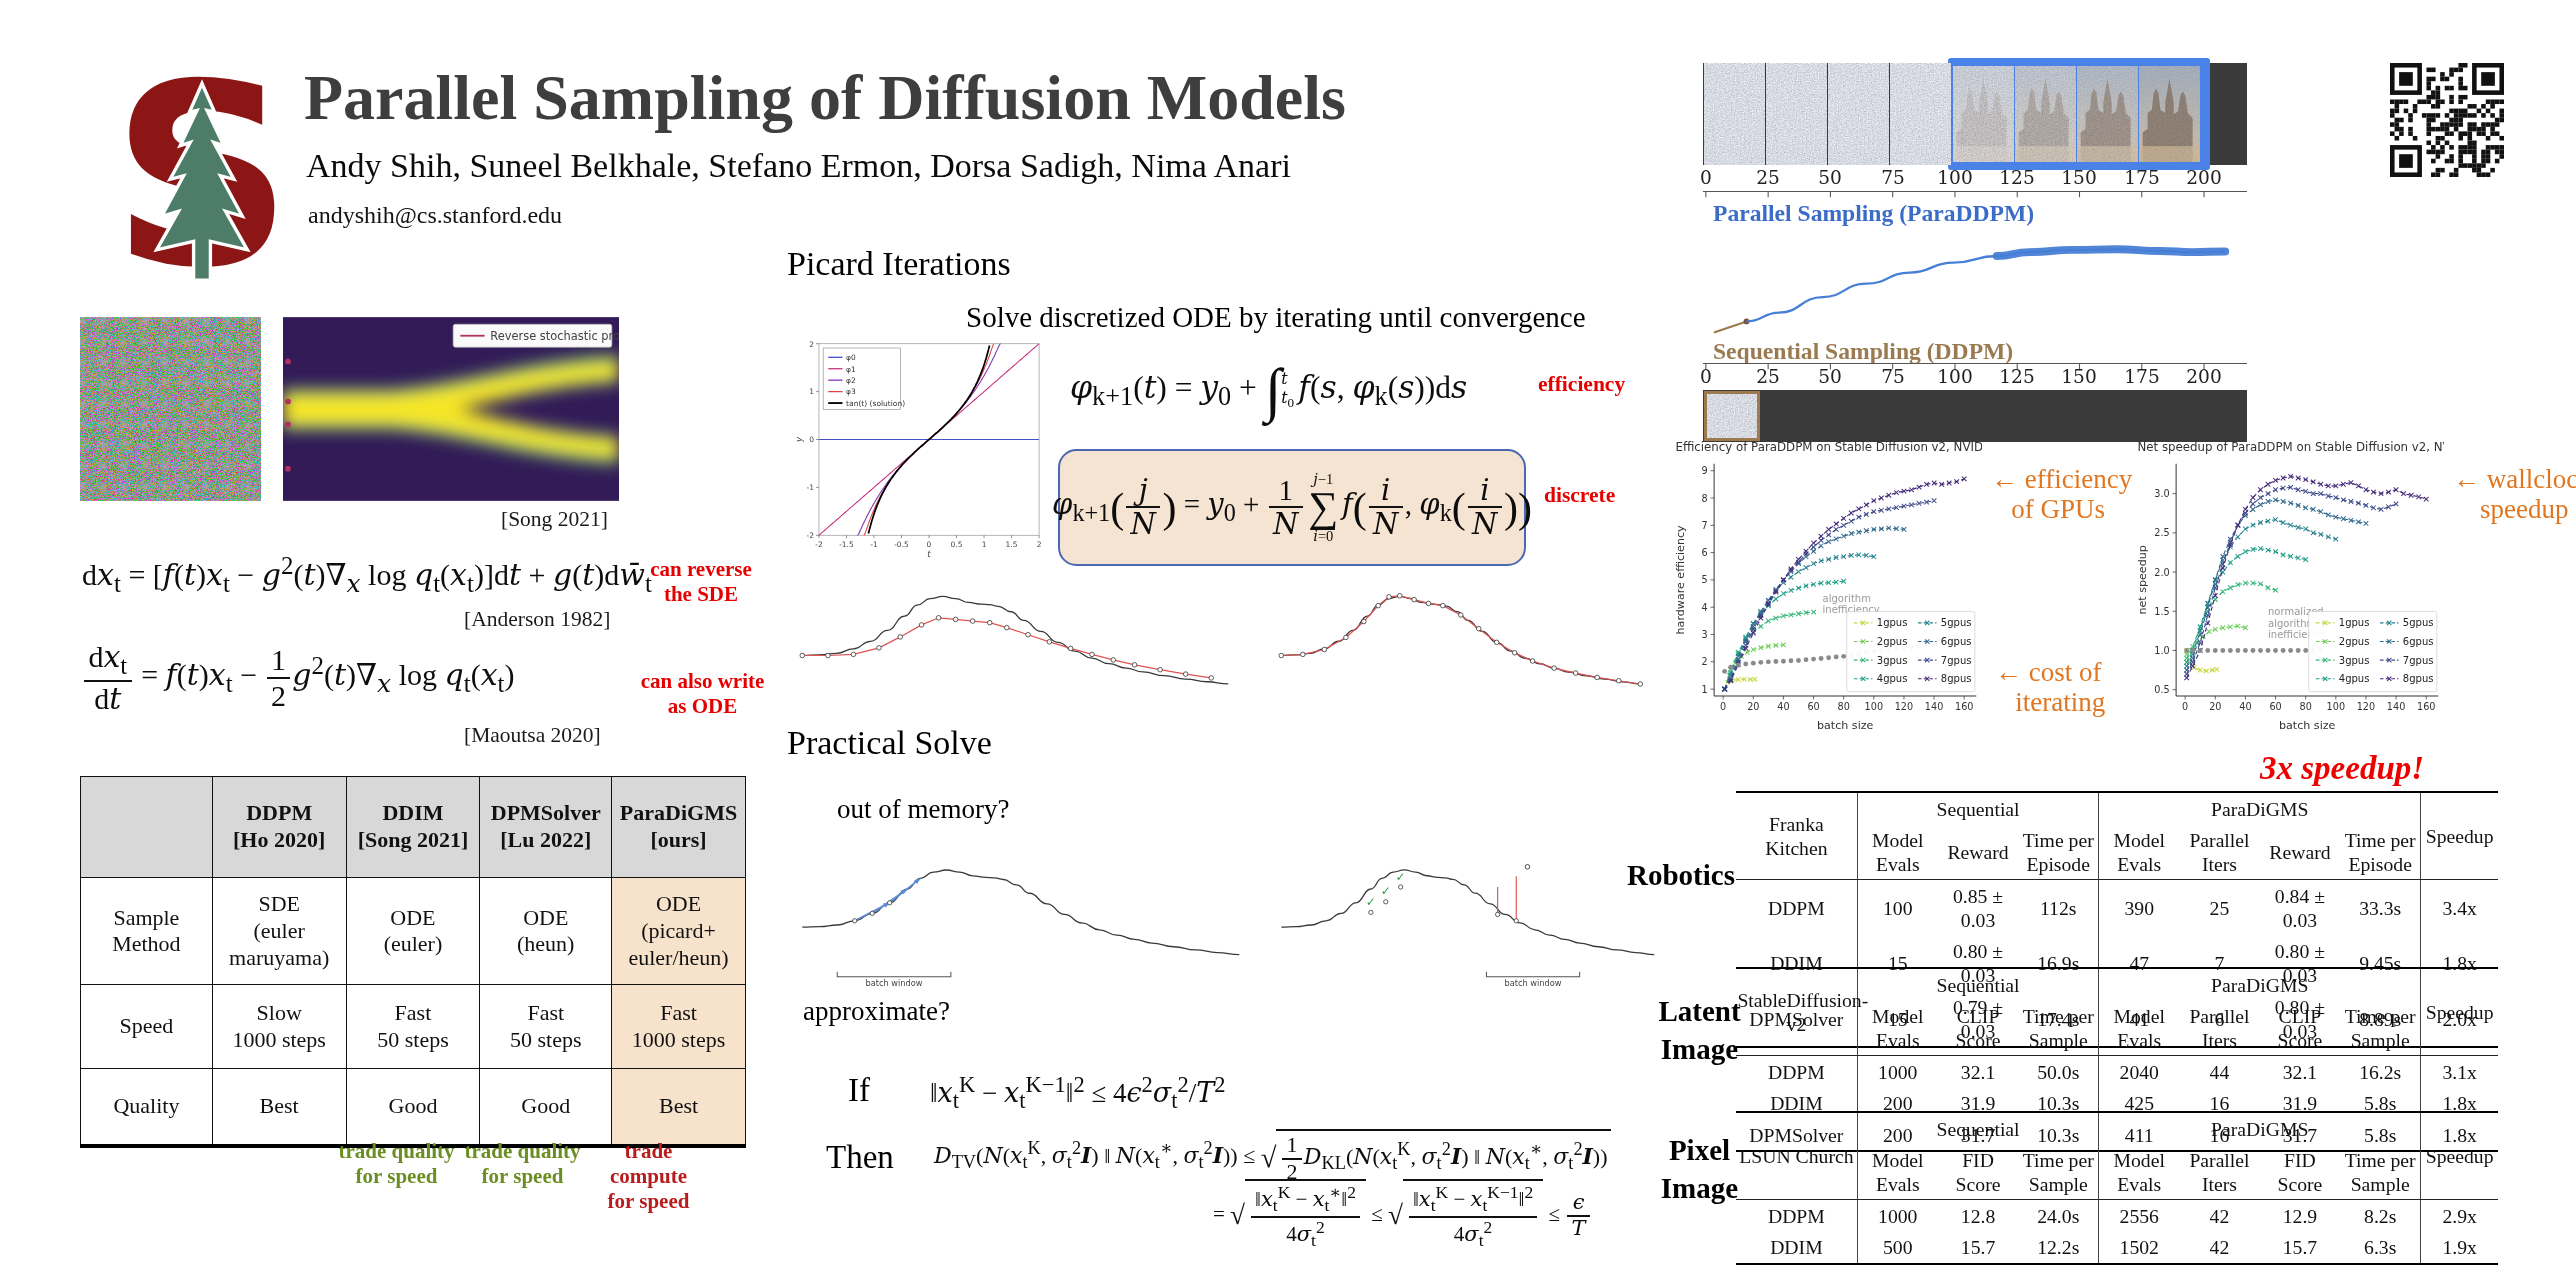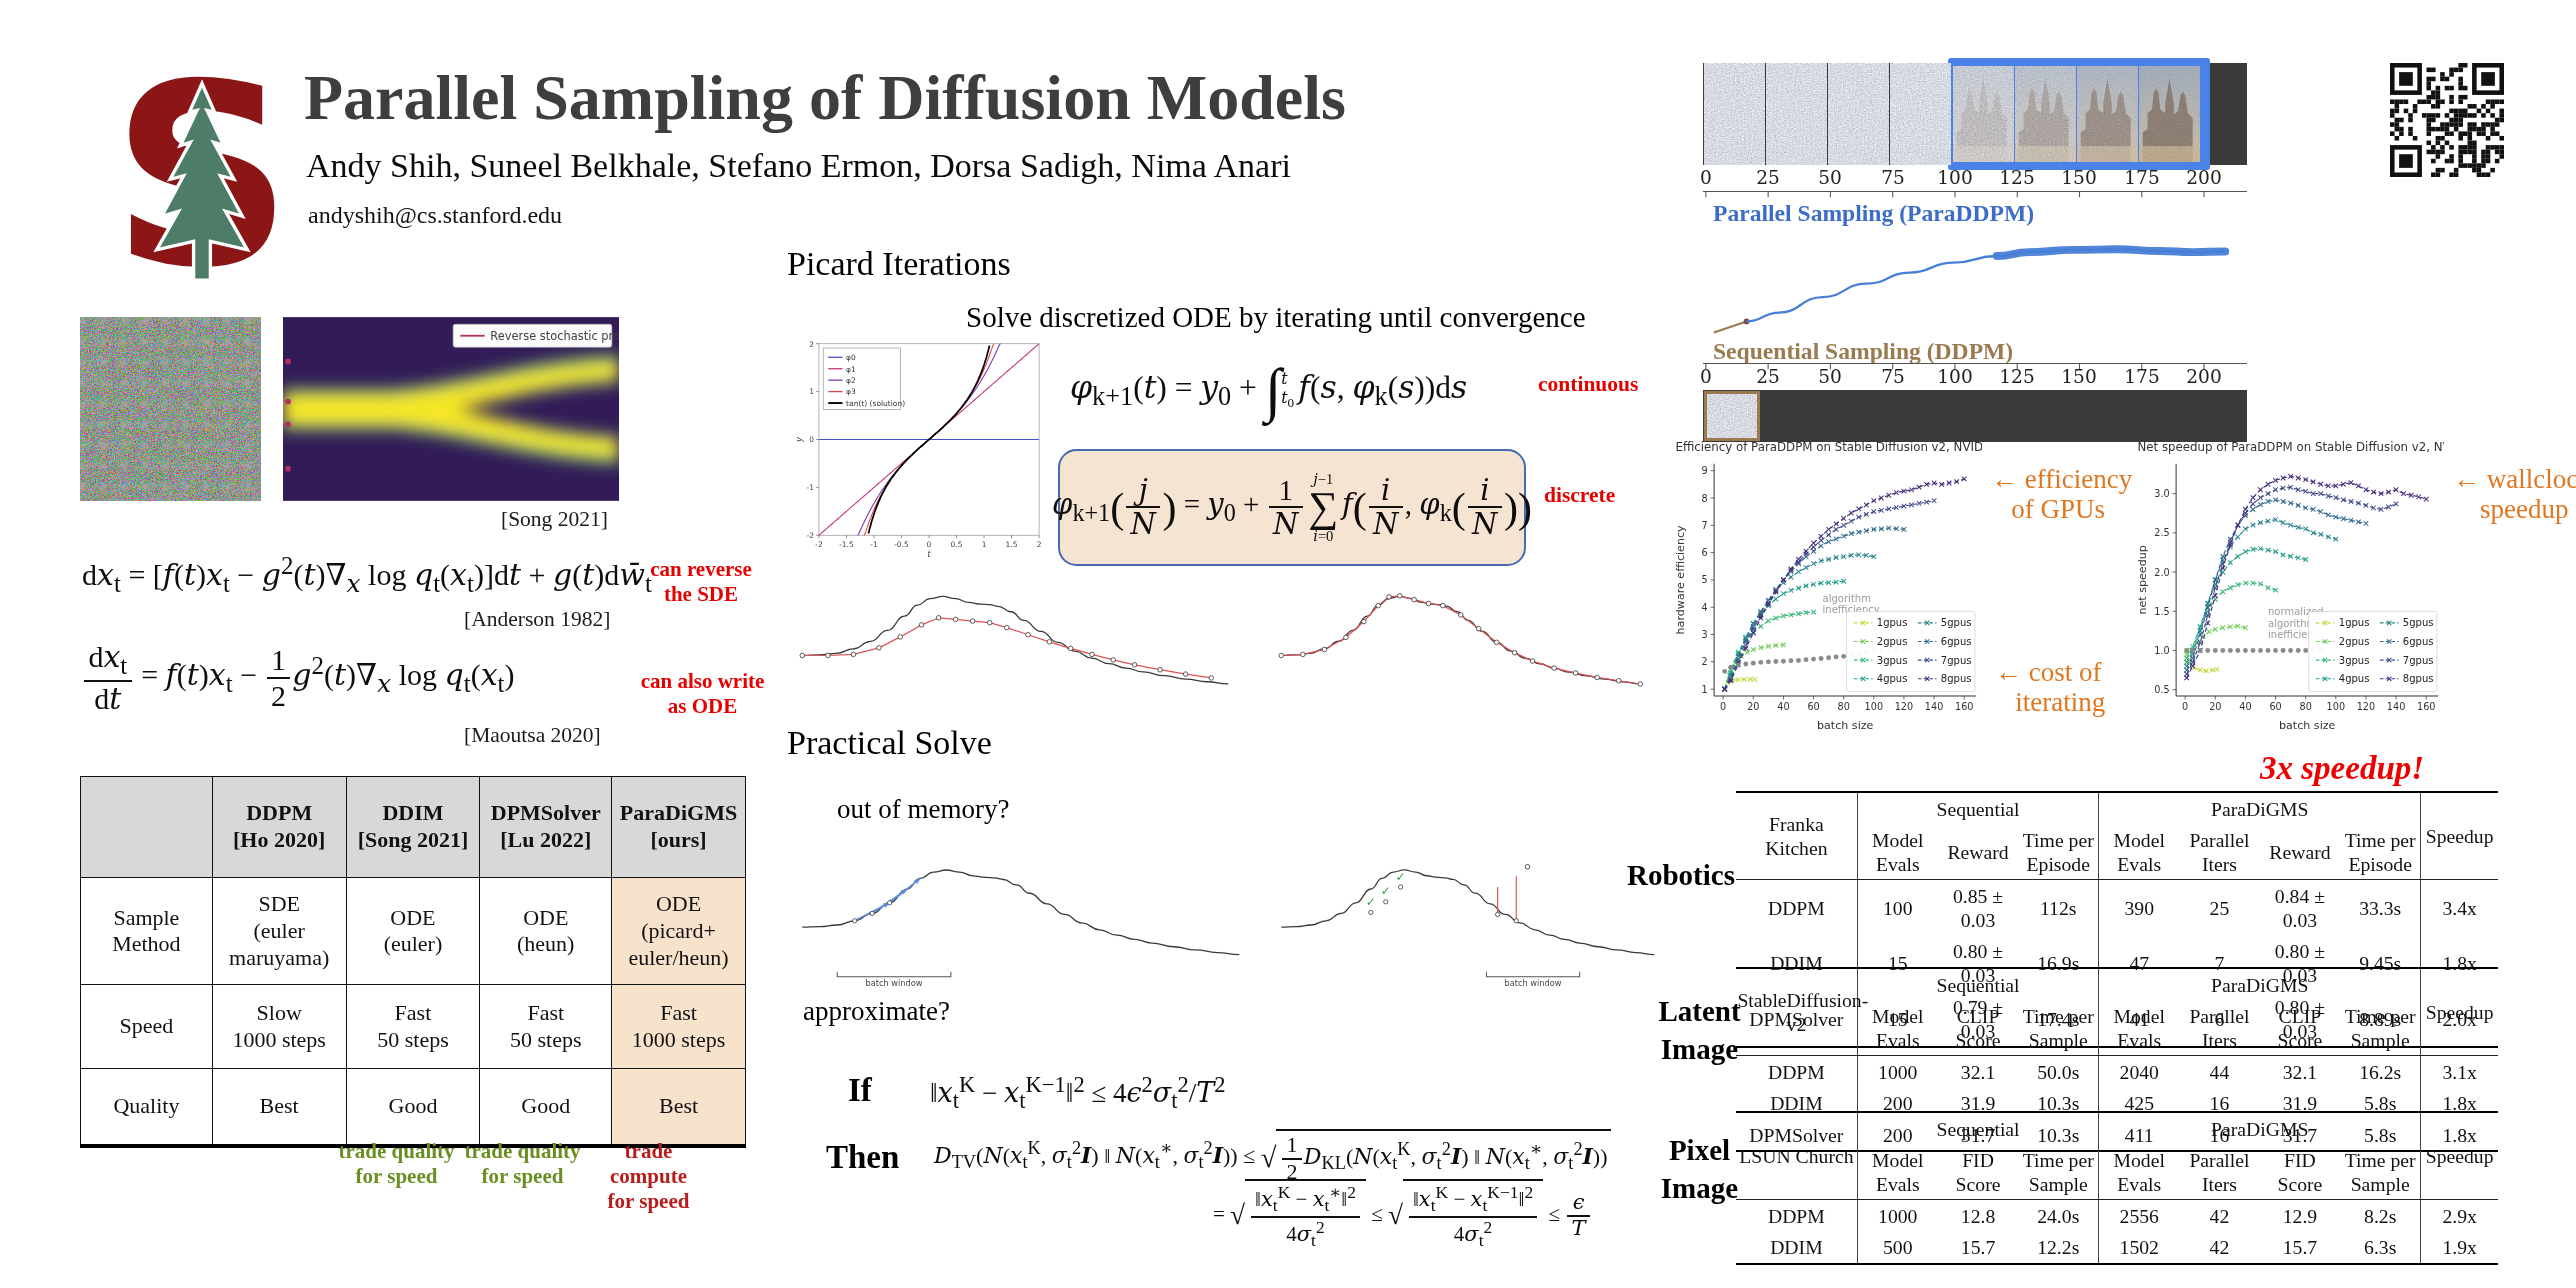--- a/index.html
+++ b/index.html
@@ -10,21 +10,21 @@
   .t-authors{font-size:34px;color:#0b0b0b;white-space:nowrap}
   .t-email{font-size:24px;color:#111}
   .cite{font-size:21.5px;color:#1a1a1a}
   .eq{font-size:30px;white-space:nowrap;color:#0d0d0d}
   .eq i{font-family:"DejaVu Serif",serif}
   .rednote{color:#e60000;font-size:21px;text-align:center;line-height:1.18;font-weight:bold}
   .secthead{font-size:34px;color:#000}
   .subhead{font-size:29px;color:#000;white-space:nowrap}
   .q{font-size:27px;color:#000;white-space:nowrap}
   .redbig{color:#ec0000;font-size:27px;text-align:center;line-height:1.25;font-weight:bold}
-  .iflab{font-size:33px;color:#000;font-weight:bold}
+  .iflab{font-size:33px;color:#000;font-weight:normal}
   .caption2{font-size:27px;text-align:center;line-height:1.3}
   .fr{display:inline-block;vertical-align:middle;text-align:center;line-height:1.12;margin:0 2.1px}
   .fr>span{display:block;padding:0 4.3px}
   .fr .dn{border-top:2.1px solid #111}
   .pa{font-size:1.45em;vertical-align:middle;font-weight:normal}
   .big{font-size:1.9em;vertical-align:middle}
   .lim{display:inline-flex;flex-direction:column;font-size:0.5em;line-height:1.2;vertical-align:middle;margin-right:4.3px}
   .sum{display:inline-flex;flex-direction:column;align-items:center;line-height:1;vertical-align:middle;margin:0 3.6px}
   .sum .sl{font-size:0.5em}
   .sum .sg{font-size:1.45em}
@@ -428,21 +428,21 @@
       <line x1="49" y1="75" x2="69" y2="75" stroke="#e04343" stroke-width="1.8"></line>
       <text x="74" y="79" font-size="10.5" fill="#333" text-anchor="start">φ3</text>
       <line x1="49" y1="91" x2="69" y2="91" stroke="#000000" stroke-width="2.6"></line>
       <text x="74" y="95" font-size="10.5" fill="#333" text-anchor="start">tan(t) (solution)</text>
     </svg>
 
   <div class="abs eq" style="left:1070px;top:356px;font-size:31.5px"><i>φ</i><sub>k+1</sub>(<i>t</i>) = <i>y</i><sub>0</sub> + <span class="big">∫</span><span class="lim">
         <span><i>t</i></span>
         <span><i>t</i><sub>0</sub></span>
       </span><i>f</i>(<i>s</i>, <i>φ</i><sub>k</sub>(<i>s</i>))d<i>s</i></div>
-  <div class="abs rednote" style="left:1538px;top:372px;font-size:21.5px">continuous</div>
+  <div class="abs rednote" style="left:1538px;top:372px;font-size:21.5px">efficiency</div>
 
   <div class="abs discrete-box" style="left:1058px;top:449px;width:464px;height:113px">
     <div class="eq" style="font-size:29px"><i>φ</i><sub>k+1</sub><span class="pa">(</span><span class="fr"><span><i>j</i></span><span class="dn"><i>N</i></span></span><span class="pa">)</span> = <i>y</i><sub>0</sub> + <span class="fr"><span>1</span><span class="dn"><i>N</i></span></span><span class="sum">
           <span class="sl"><i>j</i>−1</span>
           <span class="sg">∑</span>
           <span class="sl"><i>i</i>=0</span>
         </span><i>f</i><span class="pa">(</span><span class="fr"><span><i>i</i></span><span class="dn"><i>N</i></span></span>, <i>φ</i><sub>k</sub><span class="pa">(</span><span class="fr"><span><i>i</i></span><span class="dn"><i>N</i></span></span><span class="pa">)</span><span class="pa">)</span></div>
   </div>
   <div class="abs rednote" style="left:1544px;top:483px;font-size:21.5px">discrete</div>
 

